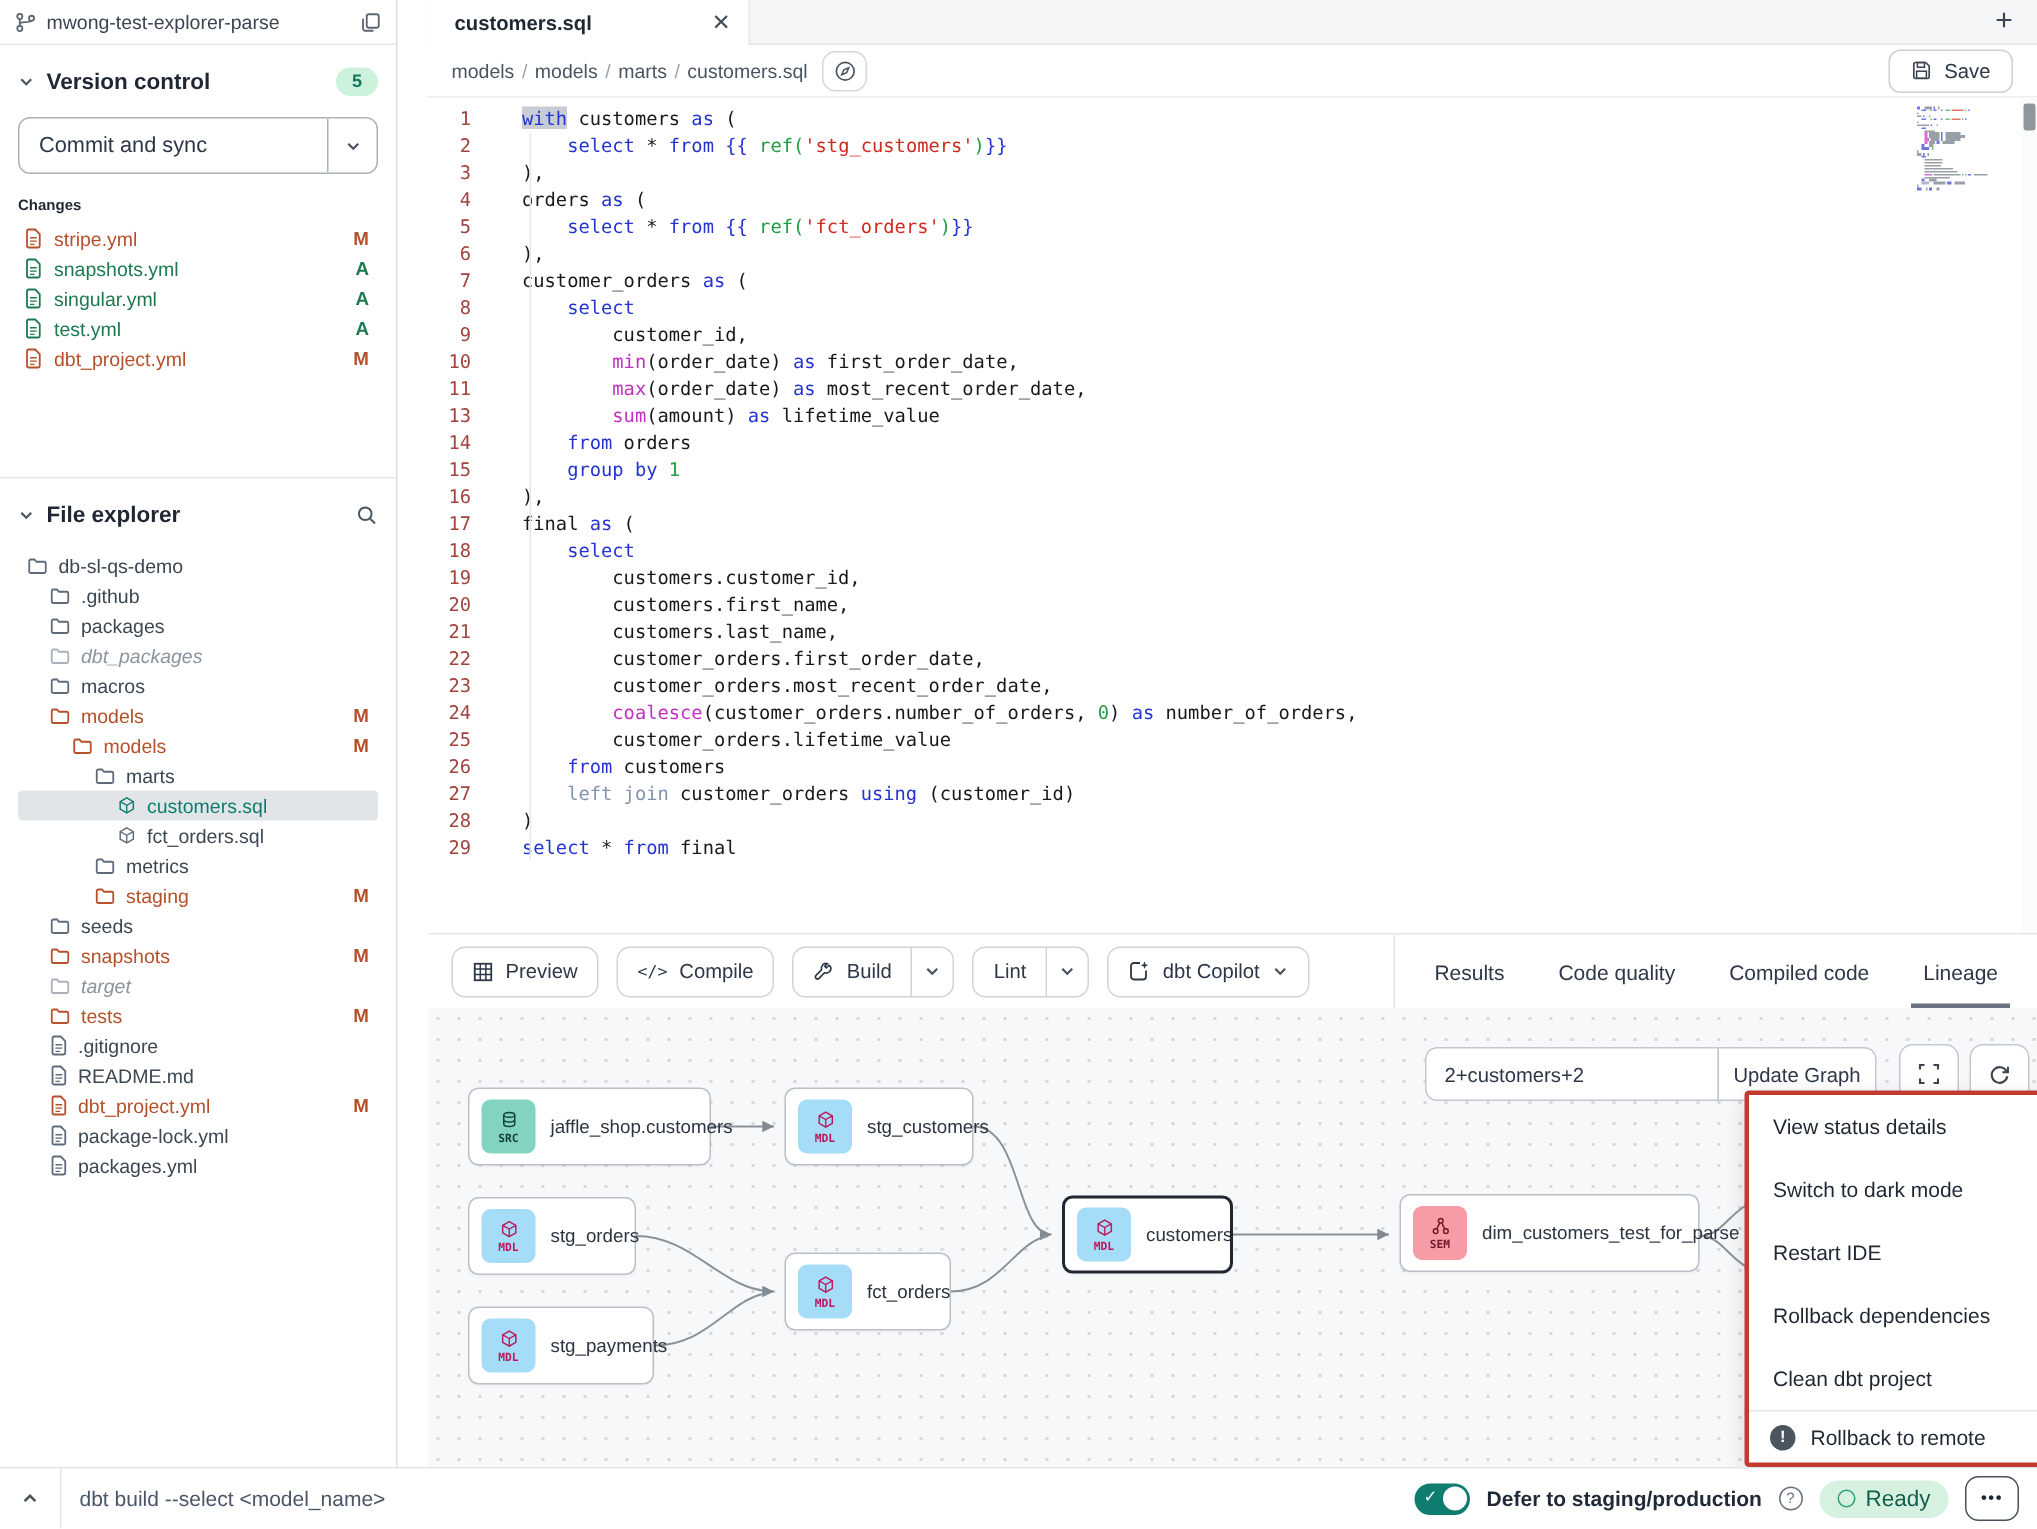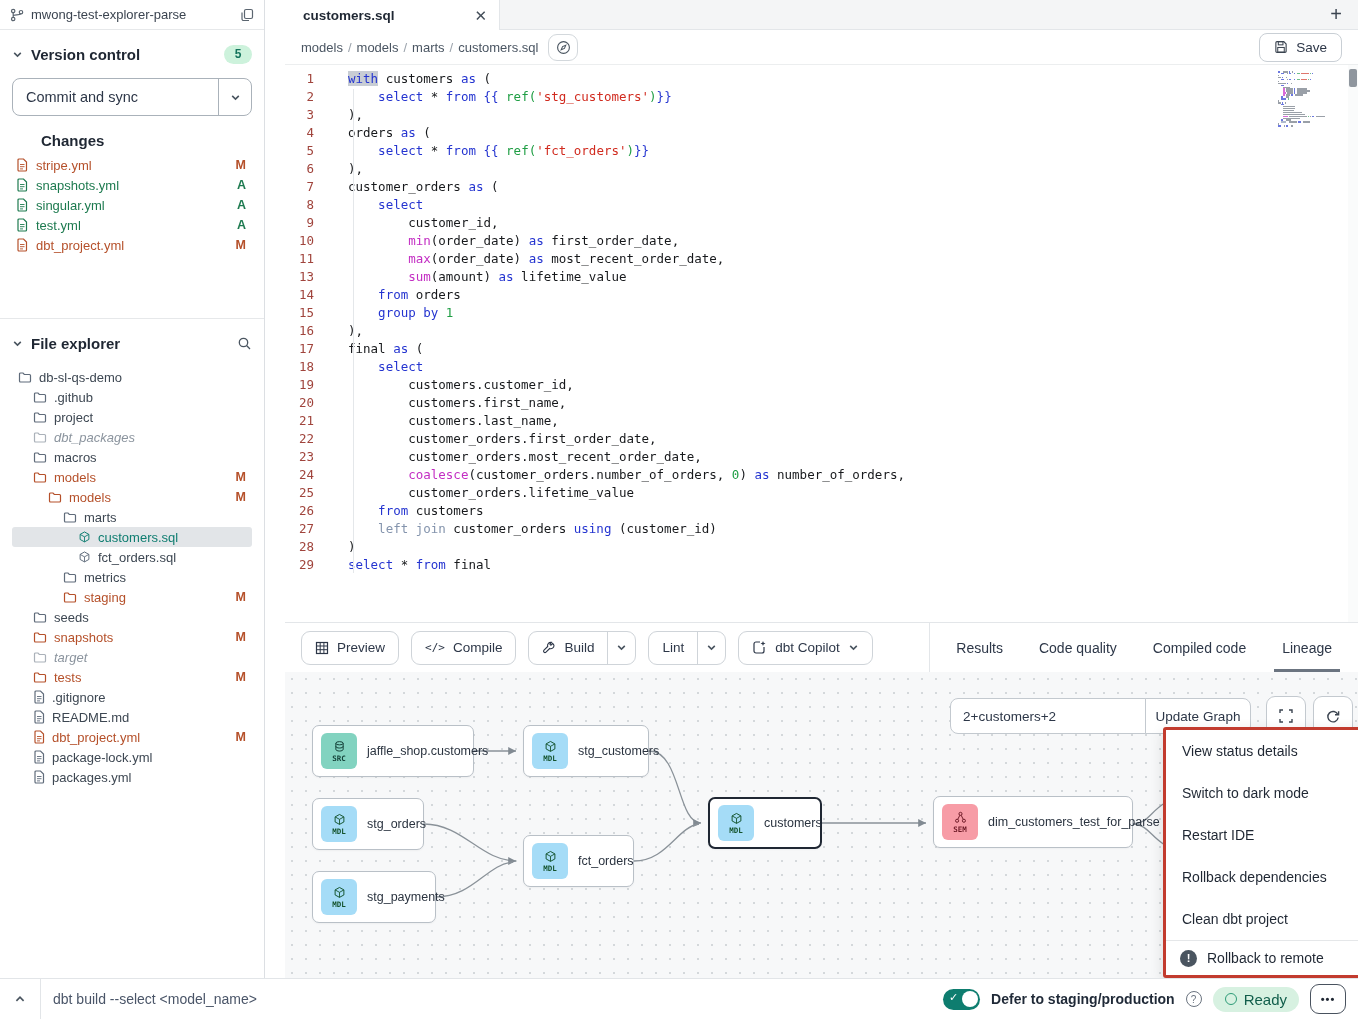--- a/index.html
+++ b/index.html
@@ -16,21 +16,21 @@
   .branch-name { font-size:13px; color:#3b4450; flex:1; white-space:nowrap; overflow:hidden; }
   .icon-btn { background:none; border:none; cursor:pointer; color:#5b6570; display:flex; align-items:center; }
 
   .vc { height:288px; padding:10px 12px 0 12px; position:relative; }
   .sec-head { display:flex; align-items:center; gap:8px; height:28px; }
   .sec-title { font-weight:bold; font-size:15px; color:#1f2733; flex:1; }
   .badge { background:#cdf2dc; color:#14745c; font-size:12px; font-weight:bold; min-width:28px; height:19px; border-radius:10px; display:flex; align-items:center; justify-content:center; }
   .commit-btn { margin-top:10px; width:100%; height:38px; border:1px solid #aab2ba; border-radius:8px; background:#fff; display:flex; align-items:stretch; overflow:hidden; cursor:pointer; }
   .commit-main { flex:1; display:flex; align-items:center; padding-left:13px; font-size:14.5px; color:#2d3748; }
   .commit-caret { width:33px; border-left:1px solid #aab2ba; display:flex; align-items:center; justify-content:center; }
-  .changes-label { margin-top:16px; font-size:15px; font-weight:bold; color:#1f2733;margin-left:29px; }
+  .changes-label { margin-top:16px; font-size:10px; font-weight:bold; color:#1f2733; }
   .chg { display:flex; align-items:center; gap:8px; height:20px; padding-left:4px; font-size:13px; cursor:pointer; }
   .chg b { margin-left:auto; padding-right:6px; font-size:12.5px; }
   .st-M, .st-M .chg-name, .st-M b { color:#b5502a; }
   .st-A, .st-A .chg-name, .st-A b { color:#1d7a4f; }
 
   .section-divider { border-top:1px solid #e6e8ea; }
   .fe { flex:1; padding:10px 12px 0 12px; overflow:hidden; }
   .tree { margin-top:10px; }
   .trow { display:flex; align-items:center; gap:7px; height:20px; font-size:13px; color:#3d4752; cursor:pointer; white-space:nowrap; }
   .trow .mstat { margin-left:auto; padding-right:6px; font-weight:bold; font-size:12.5px; color:#b5502a; }
@@ -93,21 +93,21 @@
 
   
   .lineage { position:relative; height:306px; background:#f7f8f9; overflow:hidden;
     background-image:radial-gradient(#d4d8db 1px, transparent 1px); background-size:14px 14px; }
   .edges { position:absolute; inset:0; }
   .lnode { position:absolute; height:52px; background:#fff; border:1px solid #b9c0c7; border-radius:7px; display:flex; align-items:center; gap:10px; padding:0 10px 0 8px; cursor:pointer; box-shadow:0 1px 2px rgba(0,0,0,0.04); }
   .lnode.selected { border:2px solid #1f2733; }
   .nicon { width:36px; height:36px; border-radius:6px; display:flex; flex-direction:column; align-items:center; justify-content:center; gap:1px; flex:none; }
   .nicon .klabel { font-size:7.5px; font-weight:bold; font-family:"DejaVu Sans Mono", monospace; }
   .nicon.SRC { background:#82d3c0; color:#123f36; }
-  .nicon.MDL { background:#a5dcf7; color:#14532d; }
+  .nicon.MDL { background:#a5dcf7; color:#be185d; }
   .nicon.SEM { background:#f79ca6; color:#6e1a26; }
   .nlabel { font-size:12.5px; color:#2b3440; white-space:nowrap; }
   .sel-box { position:absolute; left:665px; top:26px; width:196px; height:36px; background:#fff; border:1px solid #c3c9cf; border-radius:8px 0 0 8px; display:flex; align-items:center; padding:0 12px; font-size:13.5px; color:#2d3748; }
   .update-btn { position:absolute; left:860px; top:26px; width:106px; height:36px; background:#fff; border:1px solid #c3c9cf; border-radius:0 8px 8px 0; font-size:13.5px; color:#2d3748; display:flex; align-items:center; justify-content:center; cursor:pointer; }
   .sq-btn { position:absolute; top:24px; width:40px; height:40px; border:1px solid #c3c9cf; border-radius:9px; background:#fff; display:flex; align-items:center; justify-content:center; color:#3b4450; cursor:pointer; }
 
   .ctx-menu { position:absolute; left:878px; top:55px; width:208px; height:251px; background:#fff; border:3px solid #c23b2e; border-radius:3px; box-shadow:0 4px 14px rgba(0,0,0,0.12); z-index:10; display:flex; flex-direction:column; }
   .ctx-item { height:42px; display:flex; align-items:center; padding-left:16px; font-size:14px; color:#1f2733; cursor:pointer; }
   .ctx-danger { border-top:1px solid #e5e7e9; height:41px; display:flex; align-items:center; gap:10px; padding-left:14px; font-size:14px; color:#1f2733; cursor:pointer; }
   .bang { width:17px; height:17px; border-radius:50%; background:#4a5560; color:#fff; font-size:11px; font-weight:bold; display:flex; align-items:center; justify-content:center; }
@@ -242,21 +242,21 @@
             <div class="trow" style="padding-left: 21px;">
               <svg width="14" height="13" viewBox="0 0 14 13">
                 <path d="M1.5 3 a1 1 0 0 1 1-1 H5 l1.3 1.5 H11.5 a1 1 0 0 1 1 1 V10 a1 1 0 0 1-1 1 H2.5 a1 1 0 0 1-1-1 Z" fill="none" stroke="currentColor" stroke-width="1.2"></path>
               </svg>
               <span class="tlabel">.github</span>
             </div>
             <div class="trow" style="padding-left: 21px;">
               <svg width="14" height="13" viewBox="0 0 14 13">
                 <path d="M1.5 3 a1 1 0 0 1 1-1 H5 l1.3 1.5 H11.5 a1 1 0 0 1 1 1 V10 a1 1 0 0 1-1 1 H2.5 a1 1 0 0 1-1-1 Z" fill="none" stroke="currentColor" stroke-width="1.2"></path>
               </svg>
-              <span class="tlabel">project</span>
+              <span class="tlabel">packages</span>
             </div>
             <div class="trow ital" style="padding-left: 21px;">
               <svg width="14" height="13" viewBox="0 0 14 13">
                 <path d="M1.5 3 a1 1 0 0 1 1-1 H5 l1.3 1.5 H11.5 a1 1 0 0 1 1 1 V10 a1 1 0 0 1-1 1 H2.5 a1 1 0 0 1-1-1 Z" fill="none" stroke="currentColor" stroke-width="1.2"></path>
               </svg>
               <span class="tlabel">dbt_packages</span>
             </div>
             <div class="trow" style="padding-left: 21px;">
               <svg width="14" height="13" viewBox="0 0 14 13">
                 <path d="M1.5 3 a1 1 0 0 1 1-1 H5 l1.3 1.5 H11.5 a1 1 0 0 1 1 1 V10 a1 1 0 0 1-1 1 H2.5 a1 1 0 0 1-1-1 Z" fill="none" stroke="currentColor" stroke-width="1.2"></path>

